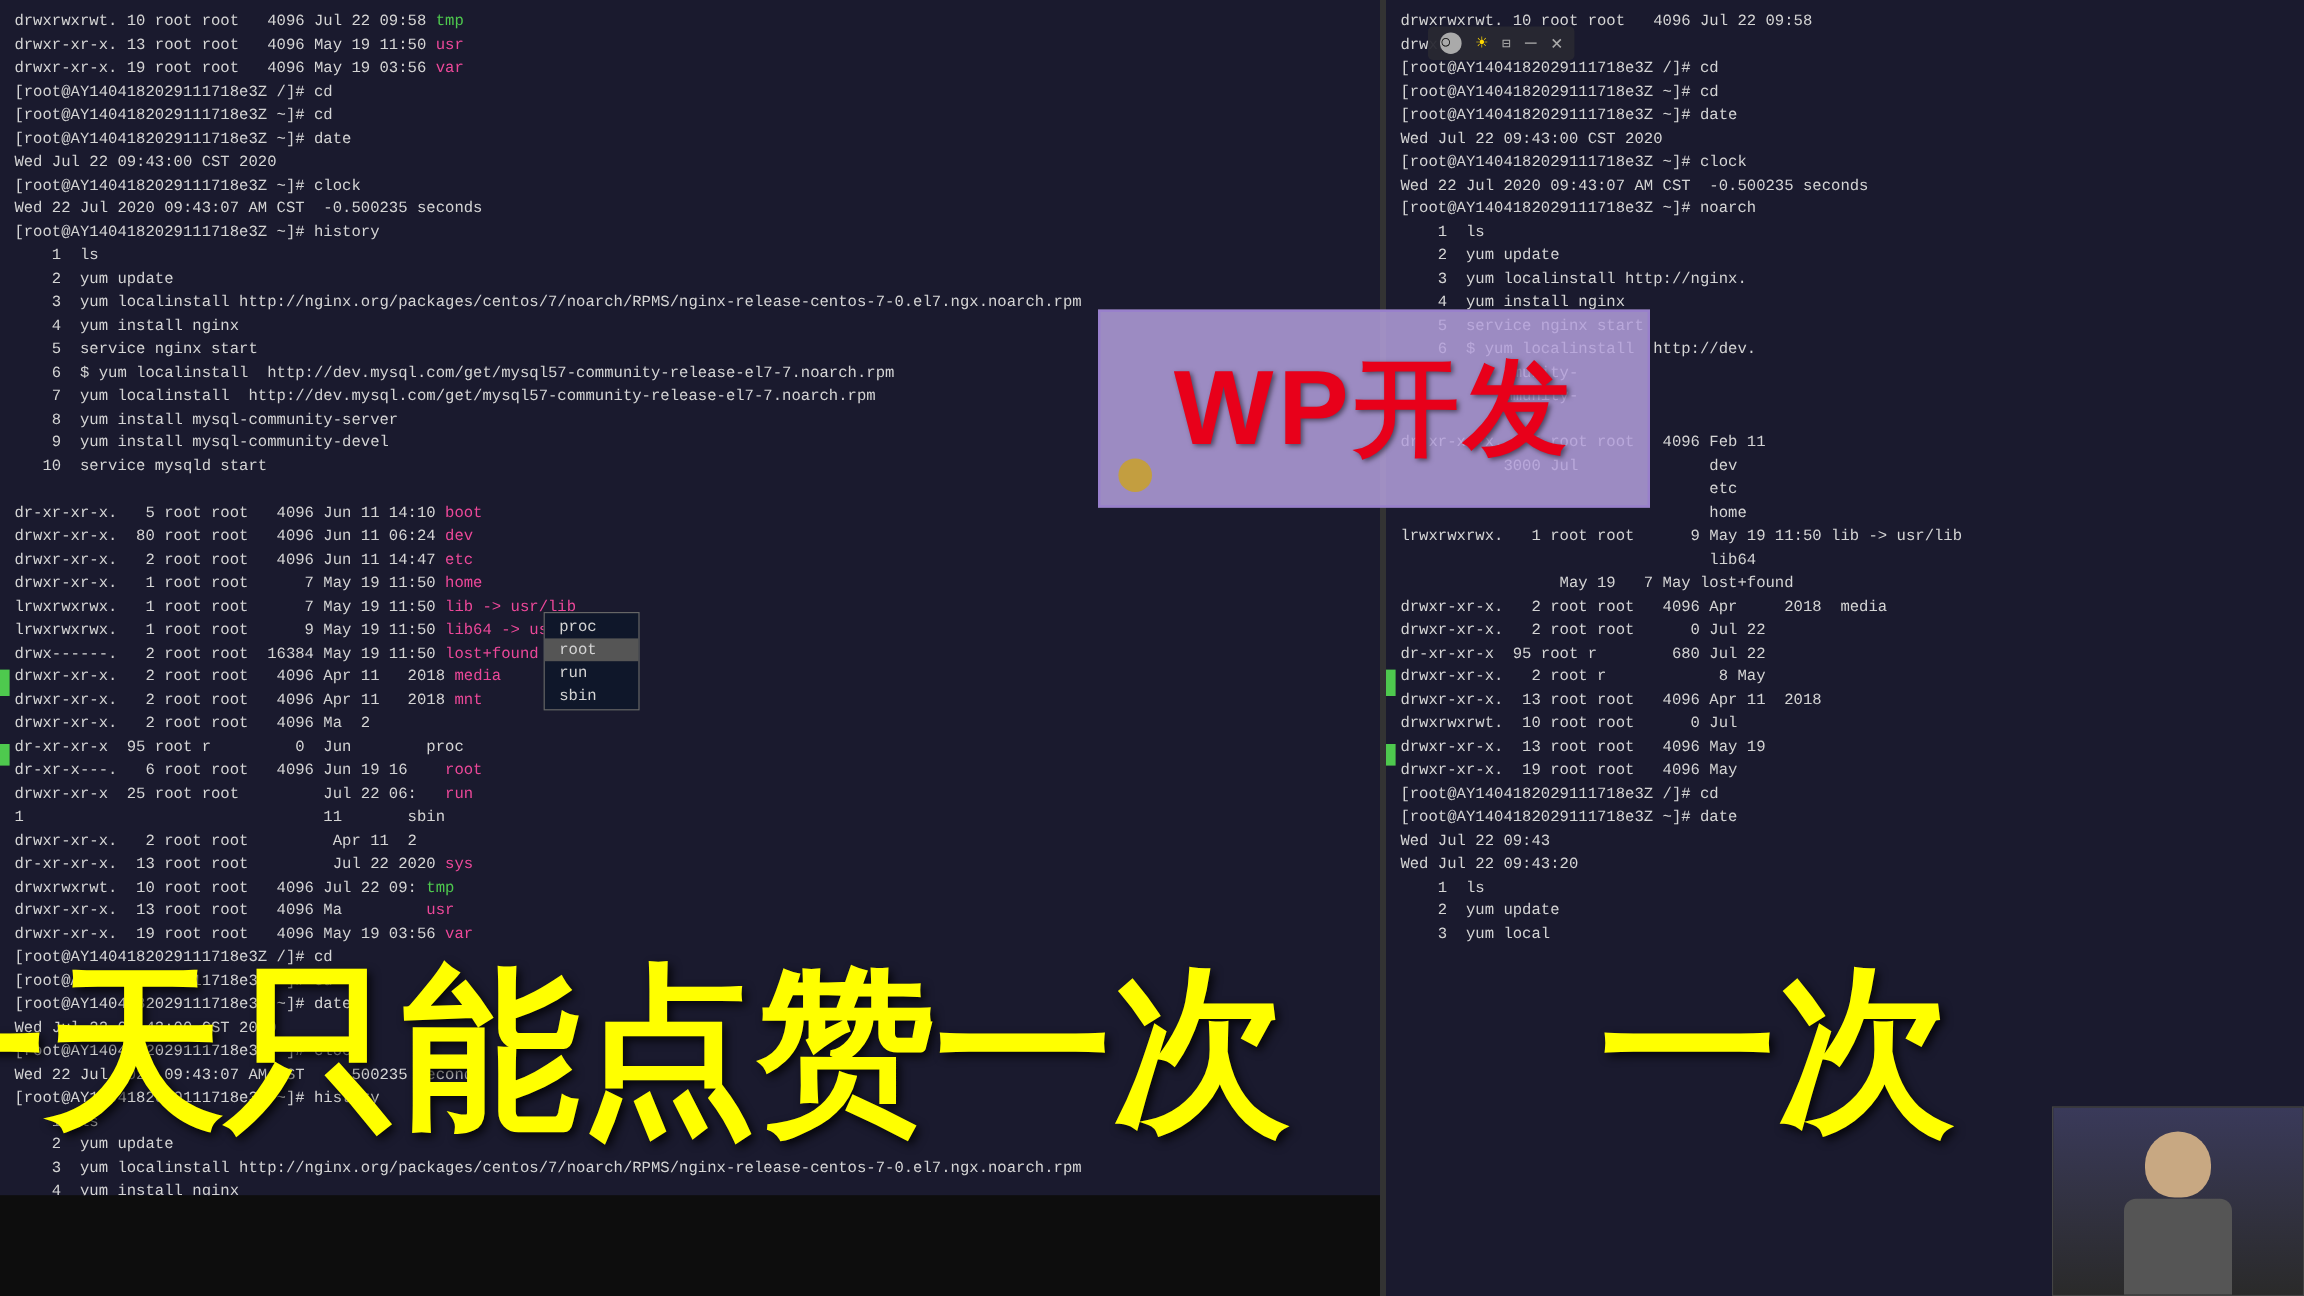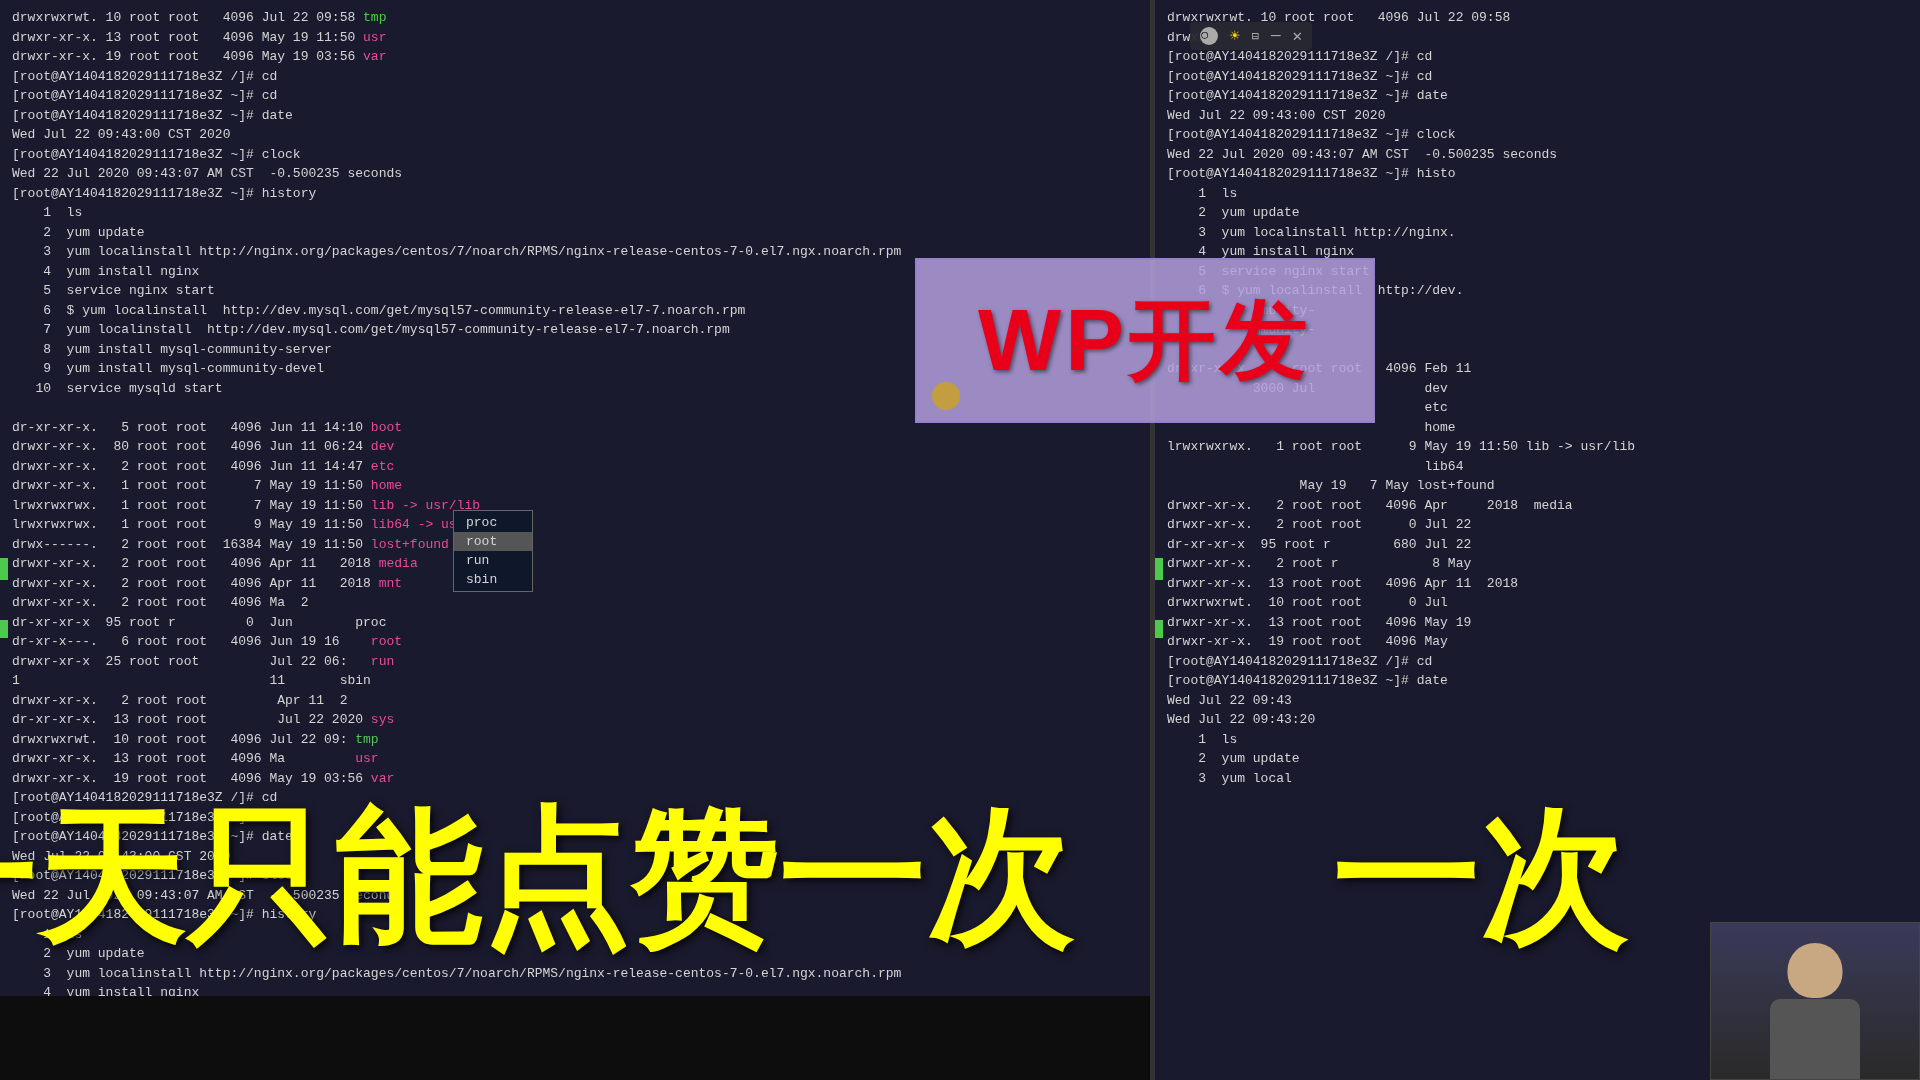--- a/index.html
+++ b/index.html
@@ -344,21 +344,21 @@
 
 <div class="terminal-right">
   <span class="term-line">drwxrwxrwt. 10 root root   4096 Jul 22 09:58</span>
   <span class="term-line">drwxr-</span>
   <span class="term-line">[root@AY1404182029111718e3Z /]# cd</span>
   <span class="term-line">[root@AY1404182029111718e3Z ~]# cd</span>
   <span class="term-line">[root@AY1404182029111718e3Z ~]# date</span>
   <span class="term-line">Wed Jul 22 09:43:00 CST 2020</span>
   <span class="term-line">[root@AY1404182029111718e3Z ~]# clock</span>
   <span class="term-line">Wed 22 Jul 2020 09:43:07 AM CST  -0.500235 seconds</span>
-  <span class="term-line">[root@AY1404182029111718e3Z ~]# histo</span>
+  <span class="term-line">[root@AY1404182029111718e3Z ~]# noarch</span>
   <span class="term-line">    1  ls</span>
   <span class="term-line">    2  yum update</span>
   <span class="term-line">    3  yum localinstall http://nginx.</span>
   <span class="term-line">    4  yum install nginx</span>
   <span class="term-line">    5  service nginx start</span>
   <span class="term-line">    6  $ yum localinstall  http://dev.</span>
   <span class="term-line">           mmunity-</span>
   <span class="term-line">           mmunity-</span>
   <span class="term-line">&nbsp;</span>
   <span class="term-line">dr-xr-xr-x.   5 root root   4096 Feb 11</span>

